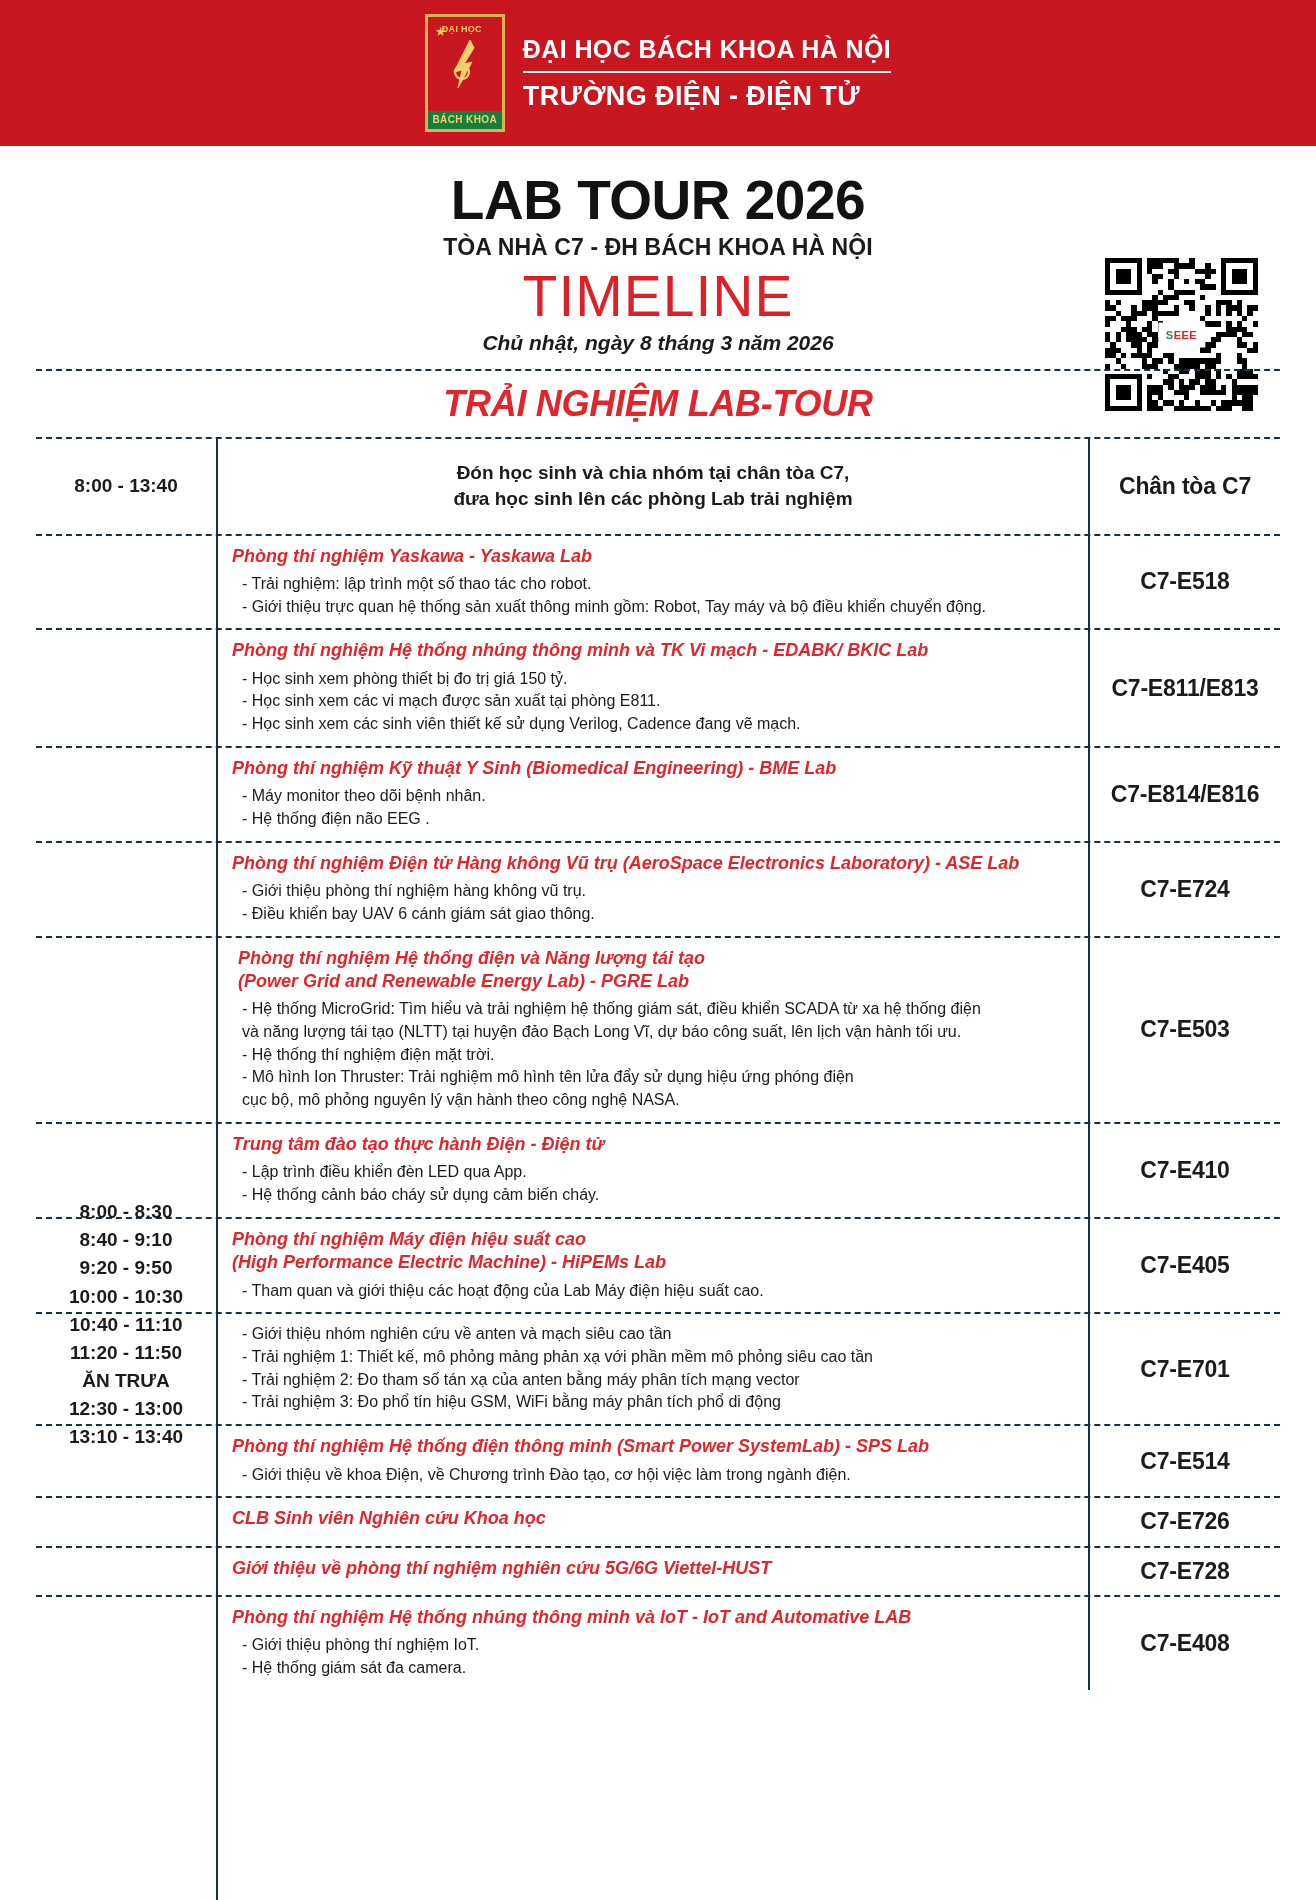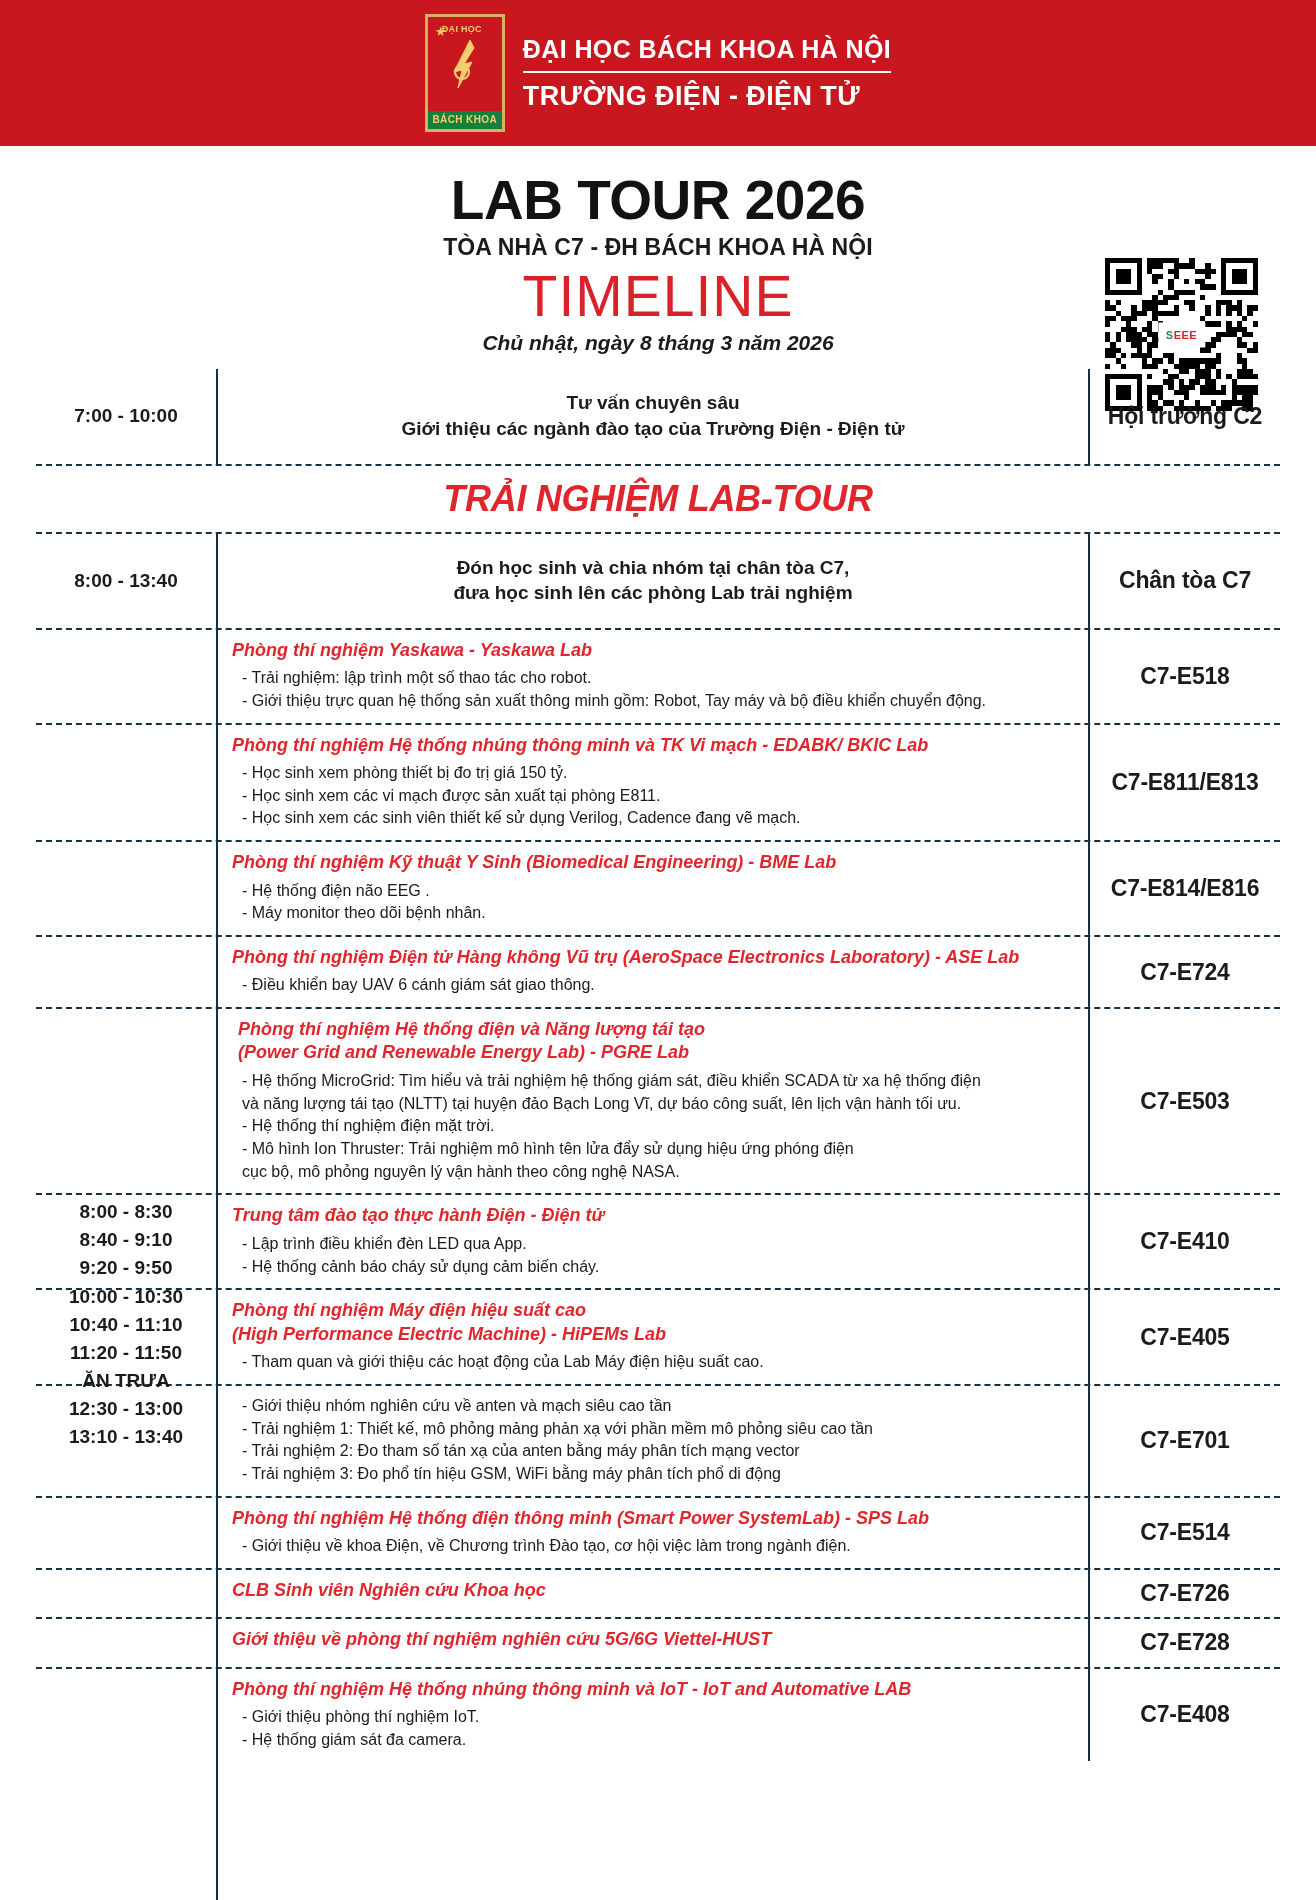--- a/index.html
+++ b/index.html
@@ -698,30 +698,20 @@
         <rect x="23" y="28" width="1" height="1" fill="#000000"></rect>
         <rect x="26" y="28" width="1" height="1" fill="#000000"></rect>
         <rect x="27" y="28" width="1" height="1" fill="#000000"></rect>
       </svg>
     <div class="qr-center-label"><span class="g">S</span><span class="r">EEE</span></div>
   </div>
 </div>
 
 <div class="sched">
 
-  <div class="row no-top">
-    <div class="col-time">7:00 - 10:00</div>
-    <div class="col-desc">
-      <div class="centered-desc">
-        <div>Tư vấn chuyên sâu</div>
-        <div>Giới thiệu các ngành đào tạo của Trường Điện - Điện tử</div>
-      </div>
-    </div>
-    <div class="col-room">Hội trường C2</div>
-  </div>
 
   <div class="row" style="border-top:2px dashed #163043;">
     <div style="flex:1 1 auto;">
       <div class="banner">TRẢI NGHIỆM LAB-TOUR</div>
     </div>
   </div>
 
   <div class="row">
     <div class="col-time">8:00 - 13:40</div>
     <div class="col-desc">
@@ -755,31 +745,32 @@
             <div style="white-space: pre-line;">- Học sinh xem các sinh viên thiết kế sử dụng Verilog, Cadence đang vẽ mạch.</div>
           </div>
         </div>
         <div class="col-room">C7-E811/E813</div>
       </div>
       <div class="row">
         <div class="col-time"></div>
         <div class="col-desc">
           <div class="lab-title" style="white-space: pre-line;">Phòng thí nghiệm Kỹ thuật Y Sinh (Biomedical Engineering) - BME Lab</div>
           <div class="lab-lines">
+            <div style="white-space: pre-line;">- Máy monitor theo dõi bệnh nhân.</div>
             <div style="white-space: pre-line;">- Hệ thống điện não EEG .</div>
-            <div style="white-space: pre-line;">- Máy monitor theo dõi bệnh nhân.</div>
           </div>
         </div>
         <div class="col-room">C7-E814/E816</div>
       </div>
       <div class="row">
         <div class="col-time"></div>
         <div class="col-desc">
           <div class="lab-title" style="white-space: pre-line;">Phòng thí nghiệm Điện tử Hàng không Vũ trụ (AeroSpace Electronics Laboratory) - ASE Lab</div>
           <div class="lab-lines">
+            <div style="white-space: pre-line;">- Giới thiệu phòng thí nghiệm hàng không vũ trụ.</div>
             <div style="white-space: pre-line;">- Điều khiển bay UAV 6 cánh giám sát giao thông.</div>
           </div>
         </div>
         <div class="col-room">C7-E724</div>
       </div>
       <div class="row">
         <div class="col-time"></div>
         <div class="col-desc">
           <div class="lab-title" style="white-space: pre-line; margin-left: 6px;">Phòng thí nghiệm Hệ thống điện và Năng lượng tái tạo
 (Power Grid and Renewable Energy Lab) - PGRE Lab</div>

